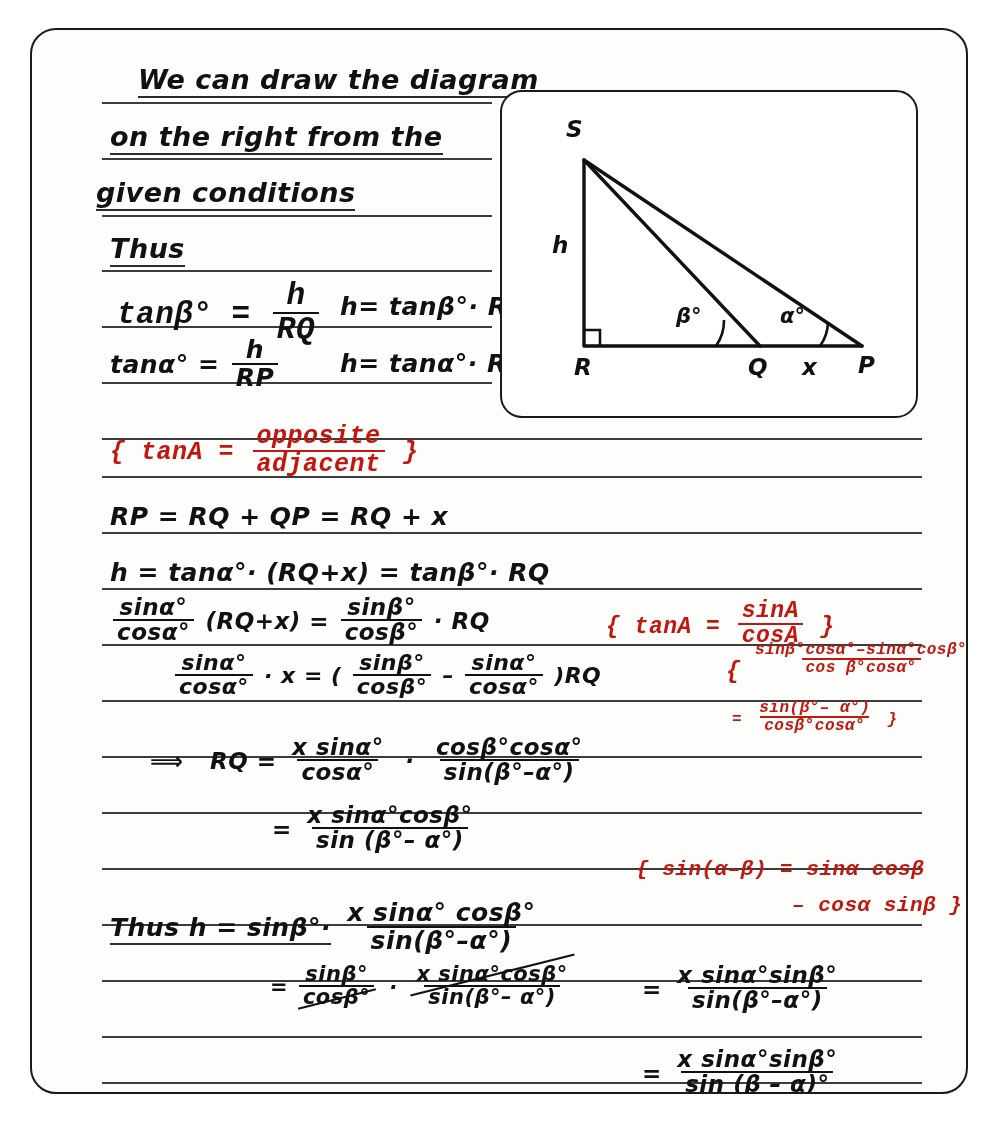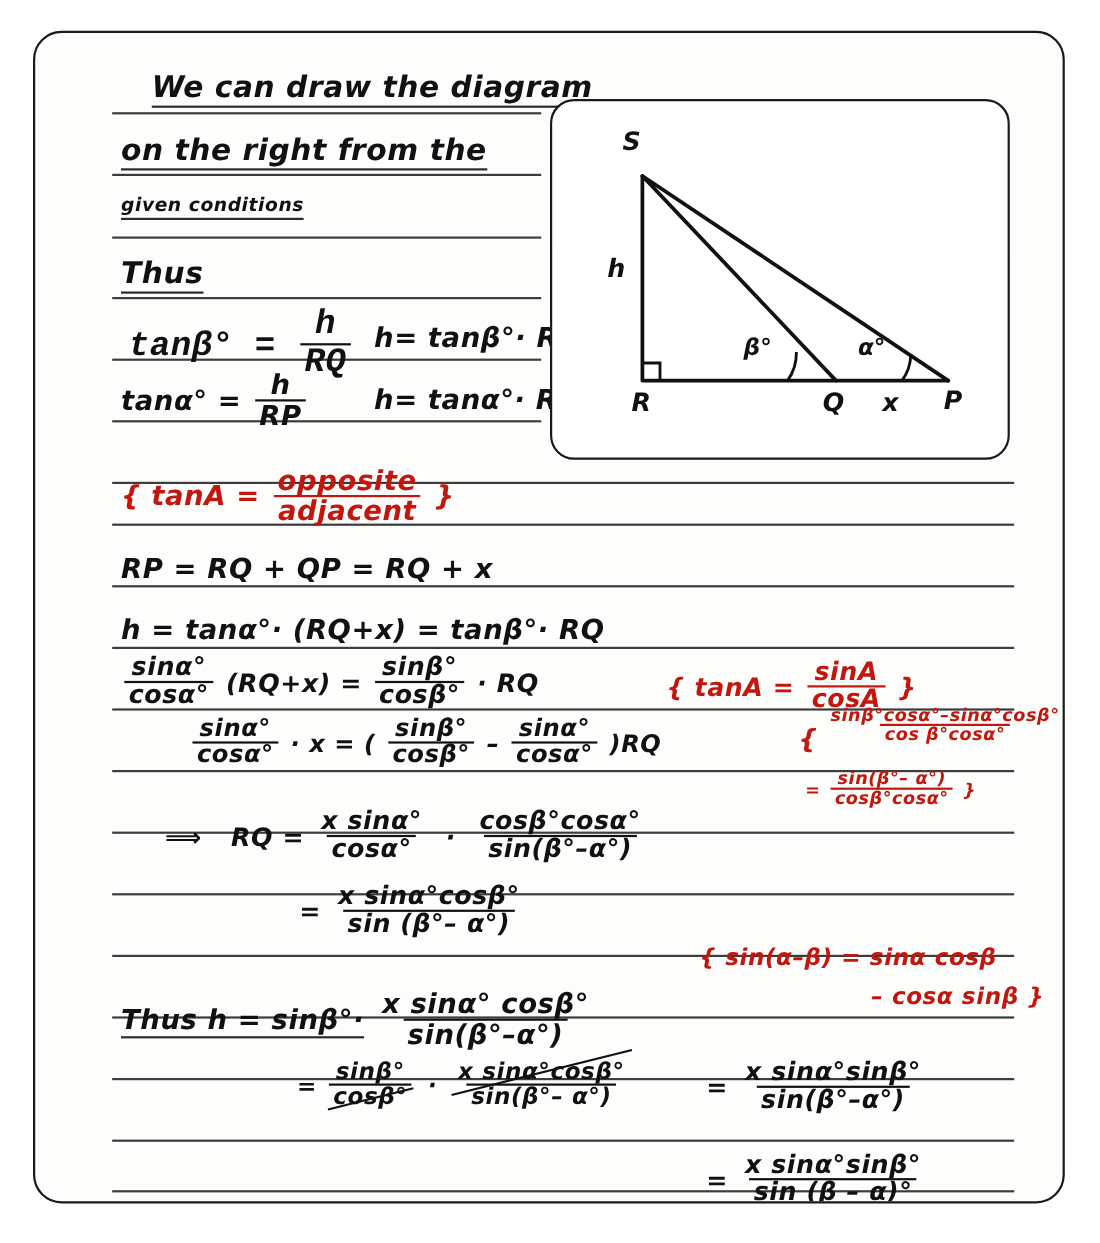--- a/index.html
+++ b/index.html
@@ -12,21 +12,21 @@
          border:2.5px solid #1a1a1a;border-radius:26px;background:#fdfdfb;
          box-sizing:border-box;overflow:hidden;}
 
   
   .rule{position:absolute;height:2px;background:#2b2b2b;opacity:.92;}
 
   
   .hw{position:absolute;white-space:nowrap;
       font-family:"DejaVu Sans","Liberation Sans",sans-serif;
       font-style:italic;font-weight:700;color:#111;letter-spacing:.5px;}
-  .red{color:#c2160f;}
+  .red{color:#c2160f;font-family:Liberation Mono, monospace;}
   .ul{border-bottom:2px solid #2b2b2b;padding-bottom:1px;}
 
   
   .frac{display:inline-flex;flex-direction:column;align-items:center;
         vertical-align:middle;line-height:1.02;margin:0 3px;
         position:relative;top:-2px;}
   .frac .num{padding:0 4px;}
   .frac .den{padding:0 4px;border-top:2.4px solid #111;}
   .red .frac .den,.frac.redbar .den{border-top-color:#c2160f;}
   .strike{position:relative;}
@@ -61,21 +61,21 @@
   <div class="rule" style="left:70px;top:726px;width:820px;"></div>
   <div class="rule" style="left:70px;top:782px;width:820px;"></div>
   <div class="rule" style="left:70px;top:838px;width:820px;"></div>
   <div class="rule" style="left:70px;top:894px;width:820px;"></div>
   <div class="rule" style="left:70px;top:950px;width:820px;"></div>
   <div class="rule" style="left:70px;top:1006px;width:820px;"></div>
   <div class="rule" style="left:70px;top:1052px;width:820px;"></div>
 
   <div class="hw ul" style="left:78px;top:34px;font-size:27px;margin-left:28px;">We can draw the diagram</div>
   <div class="hw ul" style="left:78px;top:91px;font-size:27px;">on the right from the</div>
-  <div class="hw ul" style="left:78px;top:147px;font-size:17px;text-align:right;">given conditions</div>
+  <div class="hw ul" style="left:64px;top:147px;font-size:27px;text-align:right;">given conditions</div>
   <div class="hw ul" style="left:78px;top:203px;font-size:27px;">Thus</div>
 
   <div class="hw" style="left:85px;top:252px;font-size:31px;font-family:Liberation Mono, monospace;">
     <span>tanβ°  =</span>
     <span class="frac">
       <span class="num">h</span>
       <span class="den">RQ</span>
     </span>
   </div>
   <div class="hw" style="left:308px;top:262px;font-size:25px;">h= tanβ°· RQ</div>

